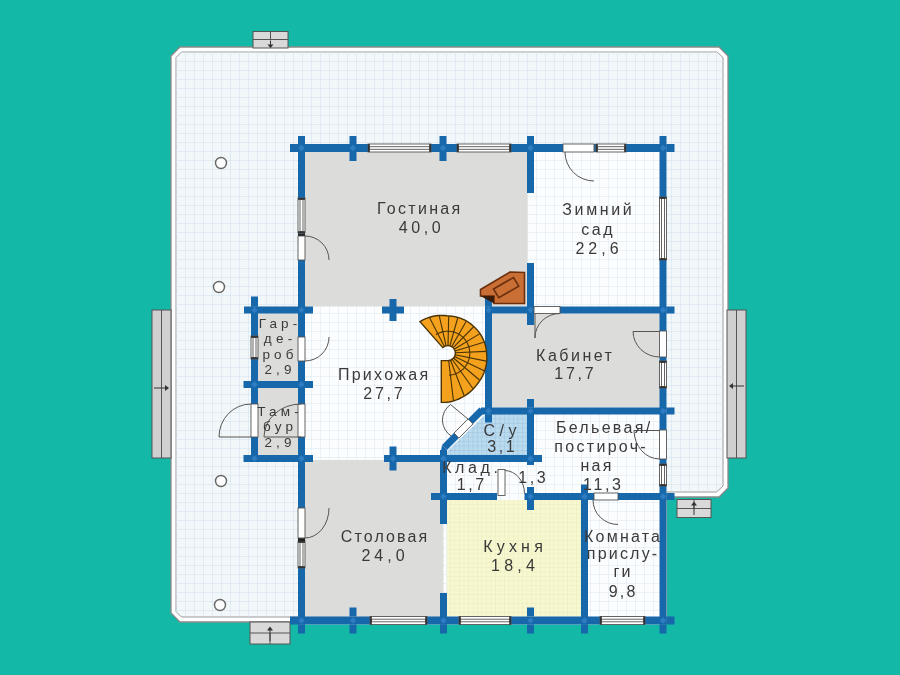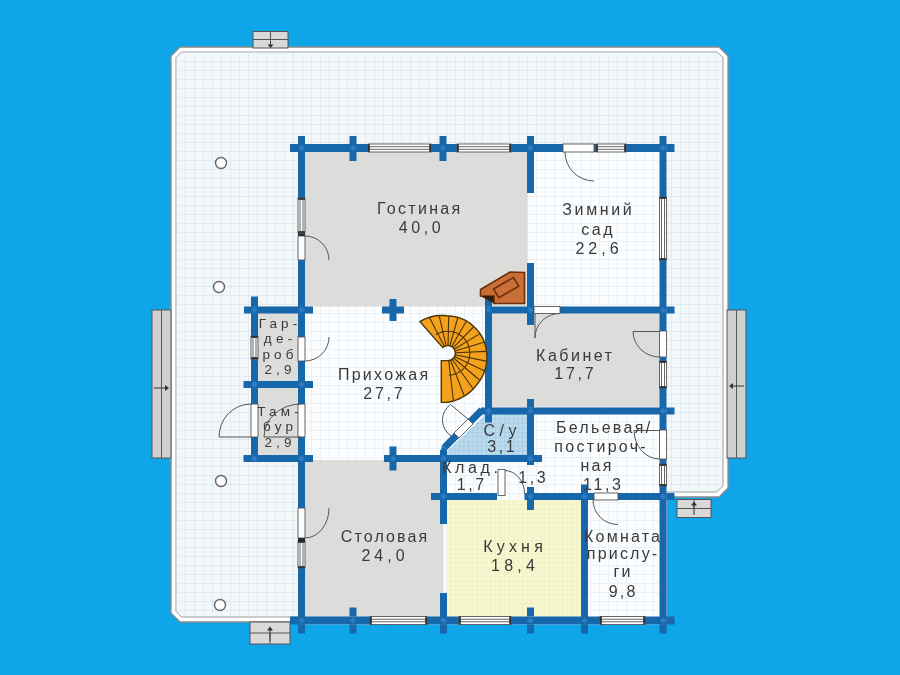--- a/index.html
+++ b/index.html
@@ -1,16 +1,16 @@
 <!DOCTYPE html>
 <html><head>
 <meta charset="utf-8">
 <style>
 html,body{margin:0;padding:0;background:#fff;}
-#plan{width:900px;height:675px;position:relative;background:#0ea5e9;}
+#plan{width:900px;height:675px;position:relative;background:#14b8a6;}
 text{font-family:"Liberation Sans",sans-serif;}
 </style>
 </head>
 <body>
 <div id="plan">
 <svg width="900" height="675" viewBox="0 0 900 675">
 <defs>
 <pattern id="g9t" width="9" height="9" patternUnits="userSpaceOnUse" x="176" y="52">
 <path d="M9,0 L0,0 L0,9" fill="none" stroke="#cfe0ec" stroke-width="1"></path>
 </pattern>

